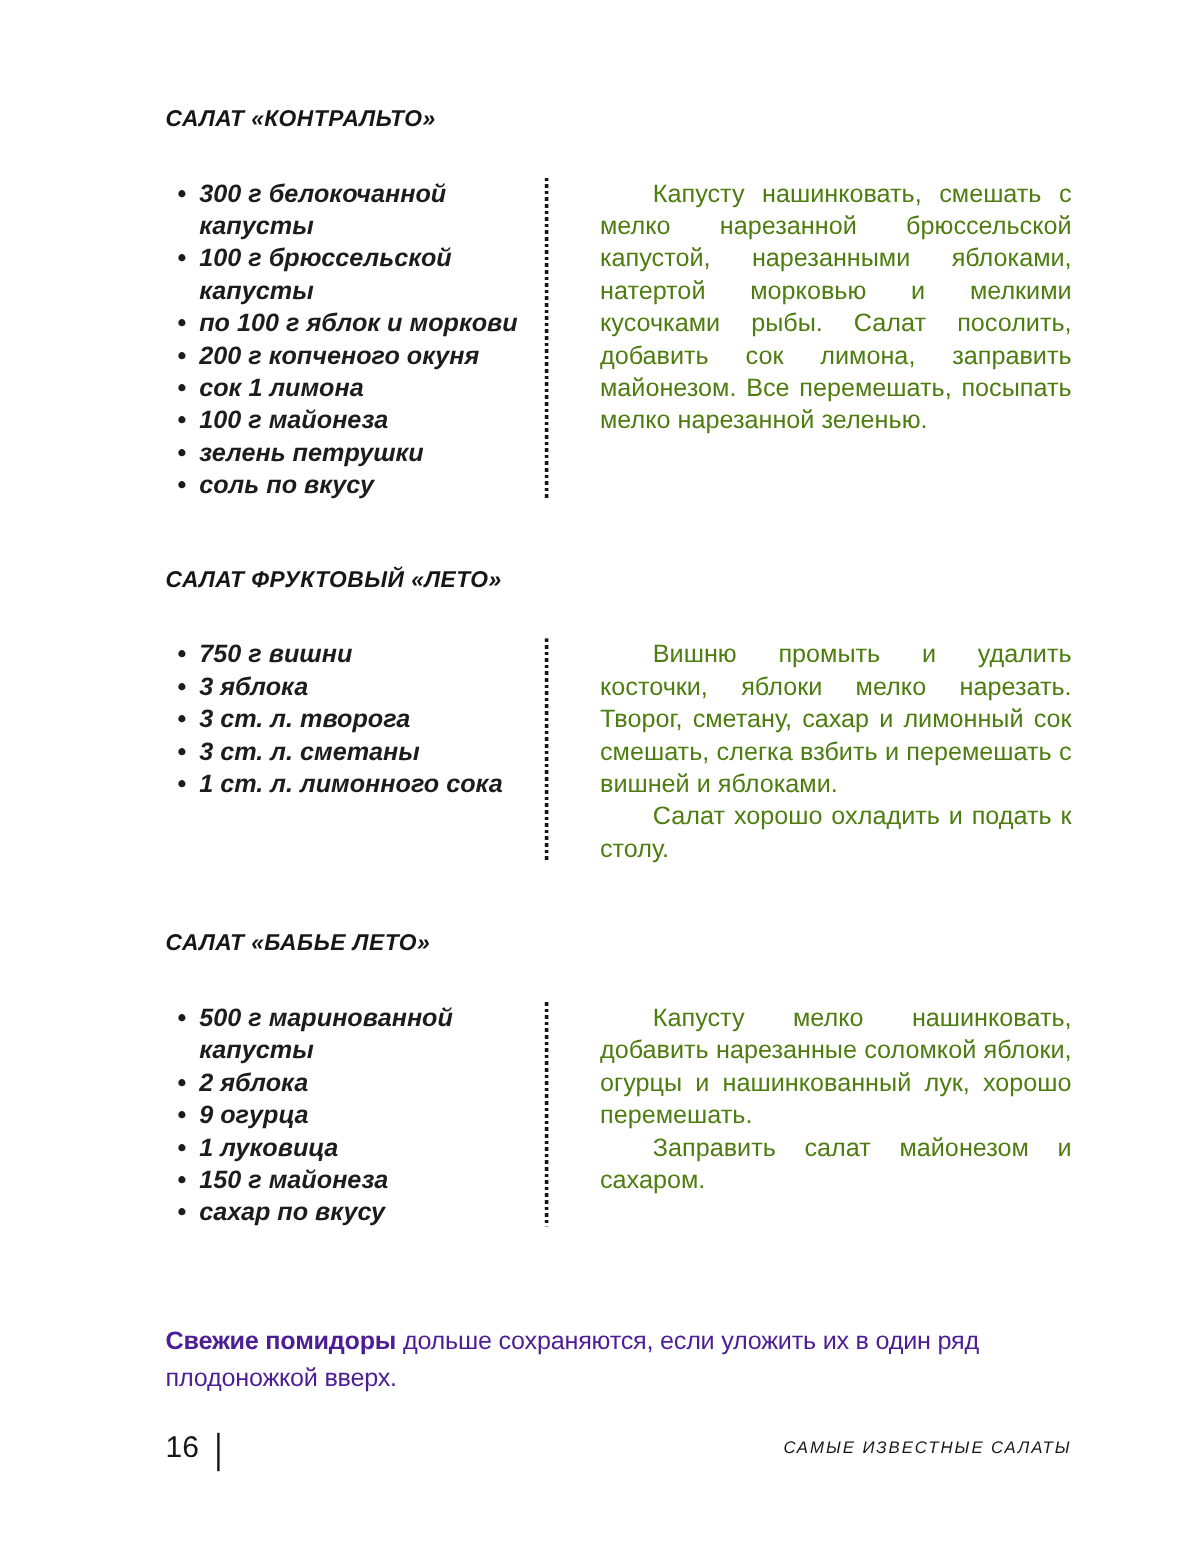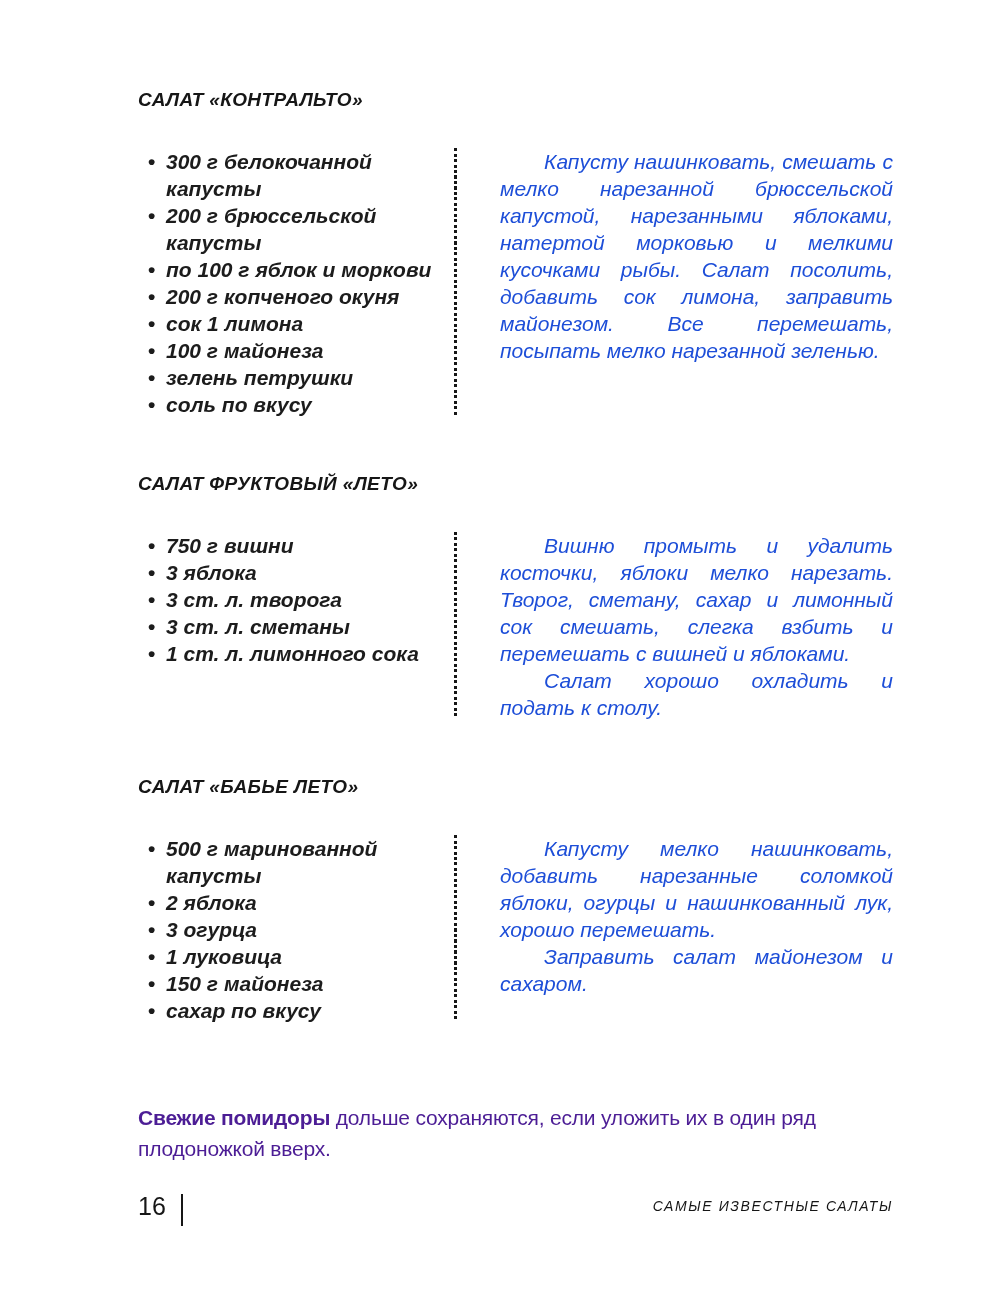--- a/index.html
+++ b/index.html
@@ -73,22 +73,21 @@
       transparent 5.5px
     );
   }
   .instructions {
     flex: 1 1 auto;
     box-sizing: border-box;
     padding: 2px 0 0 43px;
     font-size: 21px;
     line-height: 27px;
     text-align: justify;
-    color: #1d4ed8;
-    font-style: italic;
+    color: #4d7c0f;
   }
   .instructions p {
     margin: 0;
     text-indent: 44px;
   }
   .tip {
     margin-top: 78px;
     font-size: 21px;
     line-height: 31px;
     letter-spacing: -0.2px;
@@ -129,21 +128,21 @@
 </head>
 <body>
 
 <div class="page">
 
   <section class="recipe">
     <h2 class="recipe-title">САЛАТ «КОНТРАЛЬТО»</h2>
     <div class="recipe-body">
       <ul class="ingredients">
         <li>300 г белокочанной капусты</li>
-        <li>200 г брюссельской капусты</li>
+        <li>100 г брюссельской капусты</li>
         <li>по 100 г яблок и моркови</li>
         <li>200 г копченого окуня</li>
         <li>сок 1 лимона</li>
         <li>100 г майонеза</li>
         <li>зелень петрушки</li>
         <li>соль по вкусу</li>
       </ul>
       <div class="divider"></div>
       <div class="instructions">
         <p>Капусту нашинковать, смешать с мелко нарезанной брюссельской капустой, нарезанными яблоками, натертой морковью и мелкими кусочками рыбы. Салат посолить, добавить сок лимона, заправить майонезом. Все перемешать, посыпать мелко нарезанной зеленью.</p>
@@ -168,21 +167,21 @@
       </div>
     </div>
   </section>
 
   <section class="recipe">
     <h2 class="recipe-title">САЛАТ «БАБЬЕ ЛЕТО»</h2>
     <div class="recipe-body">
       <ul class="ingredients">
         <li>500 г маринованной капусты</li>
         <li>2 яблока</li>
-        <li>3 огурца</li>
+        <li>9 огурца</li>
         <li>1 луковица</li>
         <li>150 г майонеза</li>
         <li>сахар по вкусу</li>
       </ul>
       <div class="divider"></div>
       <div class="instructions">
         <p>Капусту мелко нашинковать, добавить нарезанные соломкой яблоки, огурцы и нашинкованный лук, хорошо перемешать.</p>
         <p>Заправить салат майонезом и сахаром.</p>
       </div>
     </div>

